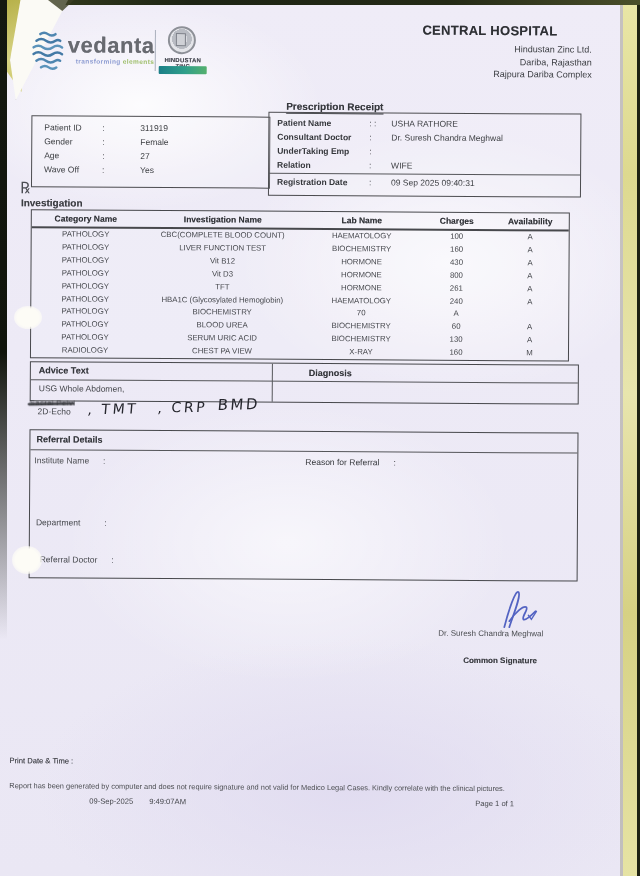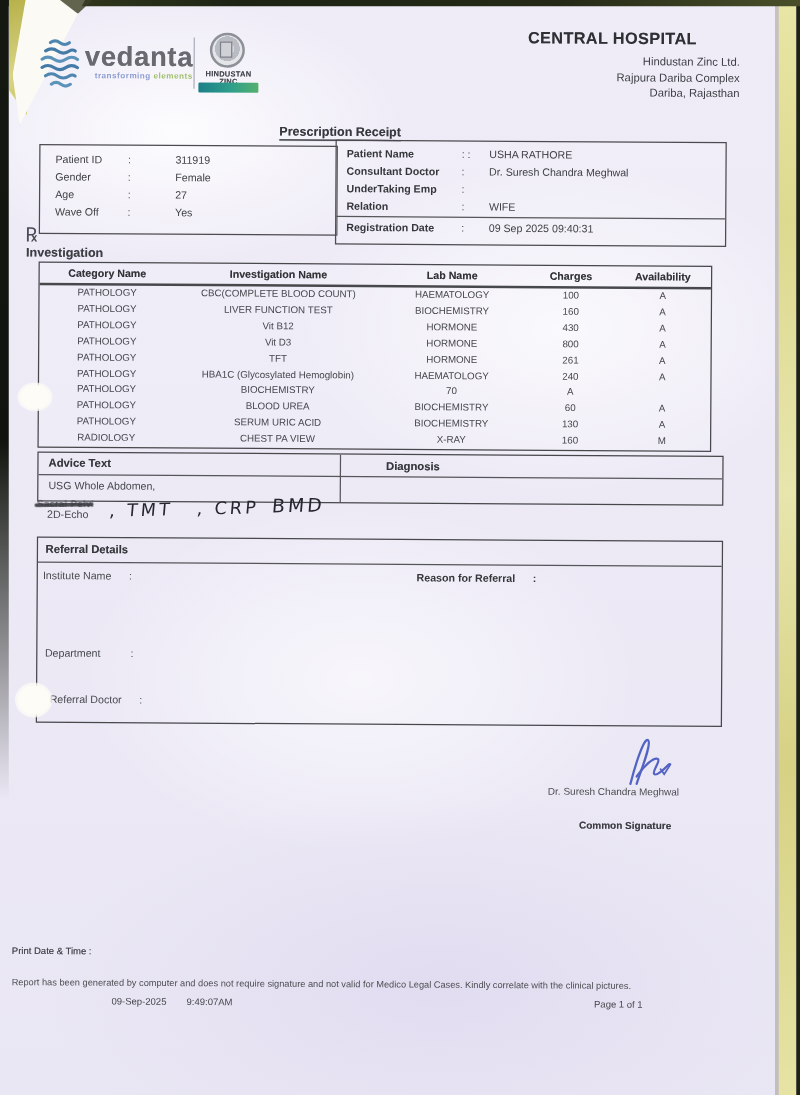--- a/index.html
+++ b/index.html
@@ -48,21 +48,21 @@
   .hz-circle{left:166px;top:27px;width:24px;height:24px;border:2px solid #8d9097;border-radius:50%;
     background:radial-gradient(circle at 50% 45%,#d9dadf 0 30%,#b9bcc3 31% 55%,#e4e5e9 56%);}
   .hz-inner{position:absolute;left:6px;top:5px;width:8px;height:11px;border:1px solid #7d8089;background:#cfd1d6;}
   .hz-name{left:155px;top:58px;width:52px;font-size:6px;font-weight:bold;color:#44464e;text-align:center;letter-spacing:.2px;}
   .hz-banner{left:157px;top:67px;width:48px;height:8px;
     background:linear-gradient(90deg,#1c7f88,#2f9f8a 55%,#55b06e);border-radius:1px;}
 
   .hospital-name{left:388px;top:22px;width:200px;text-align:center;font-size:13px;font-weight:bold;color:#2e3034;letter-spacing:.3px;}
   .hospital-addr{left:412px;top:42px;width:178px;text-align:right;font-size:9px;color:#3e4045;line-height:12.5px;}
 
-  .receipt-title{left:222px;top:101px;width:160px;text-align:left;font-size:10px;font-weight:bold;color:#36383c;
+  .receipt-title{left:222px;top:101px;width:160px;text-align:right;font-size:10px;font-weight:bold;color:#36383c;
     text-decoration:underline;text-underline-offset:3px;}
 
   
   .pbox{border:1.3px solid #4c4c50;background:rgba(255,255,255,.12);}
   .pbox-left{left:30px;top:117px;width:237px;height:66px;padding:4px 0 0 0;}
   .pbox-right{left:267px;top:112px;width:311px;height:79px;padding:3px 0 0 0;}
   .prow{display:grid;font-size:8.5px;line-height:14px;color:#3f4145;}
   .pbox-left .prow{grid-template-columns:58px 38px auto;padding-left:12px;}
   .pbox-right .prow{grid-template-columns:92px 22px auto;padding-left:8px;}
   .pbox-right .prow .plabel{font-weight:bold;color:#35373b;}
@@ -89,21 +89,21 @@
   .struck::after{content:"";position:absolute;left:-2px;top:45%;width:104%;height:3px;background:#34353a;opacity:.85;border-radius:2px;transform:rotate(-1deg);}
   .advice-l2{left:38px;top:408px;font-size:8.5px;color:#45474c;}
   .hw{font-family:"DejaVu Sans",sans-serif;color:#26272e;font-size:14px;letter-spacing:2.5px;transform:skewX(-6deg) rotate(-1.5deg);font-weight:500;}
   .hw1{left:88px;top:402px;} .hw2{left:158px;top:400px;} .hw3{left:218px;top:396px;font-size:15px;}
 
   
   .ref-box{left:30px;top:431px;width:547px;height:147px;border:1.3px solid #47484c;}
   .ref-title{position:absolute;left:6px;top:4px;font-size:9px;font-weight:bold;color:#35373b;}
   .ref-titleline{position:absolute;left:0;top:19px;width:100%;height:1px;background:#55565a;}
   .ref-institute{position:absolute;left:4px;top:25px;font-size:8.5px;color:#4a4c50;}
-  .ref-reason{position:absolute;left:275px;top:25px;font-size:8.5px;font-weight:bold;color:#35373b;margin-left:28px;}
+  .ref-reason{position:absolute;left:275px;top:25px;font-size:8.5px;font-weight:normal;color:#35373b;}
   .ref-dept{position:absolute;left:6px;top:87px;font-size:8.5px;color:#45474c;}
   .ref-doctor{position:absolute;left:10px;top:124px;font-size:8.5px;color:#45474c;}
   .ref-colon{display:inline-block;margin-left:14px;}
 
   
   .sig-svg{left:492px;top:580px;width:52px;height:50px;}
   .sig-name{left:410px;top:628px;width:165px;text-align:center;font-size:8px;color:#4a4c50;}
   .sig-caption{left:432px;top:655px;width:140px;text-align:center;font-size:8px;font-weight:bold;color:#3a3c40;}
 
   
@@ -148,23 +148,23 @@
       <div class="hz-inner"></div>
     </div>
   <div class="abs hz-name txt">HINDUSTAN ZINC</div>
   <div class="abs hz-banner ni"></div>
 
   <div class="abs hospital-name txt">CENTRAL HOSPITAL</div>
   <div class="abs hospital-addr">
 
       <div>Hindustan Zinc Ltd.</div>
 
+      <div>Dariba, Rajasthan</div>
+
       <div>Rajpura Dariba Complex</div>
-
-      <div>Dariba, Rajasthan</div>
 
   </div>
 
   <div class="abs receipt-title txt">Prescription Receipt</div>
 
   <div class="abs pbox pbox-left">
 
       <div class="prow">
         <span class="plabel">Patient ID</span>
         <span class="psep">:</span>

